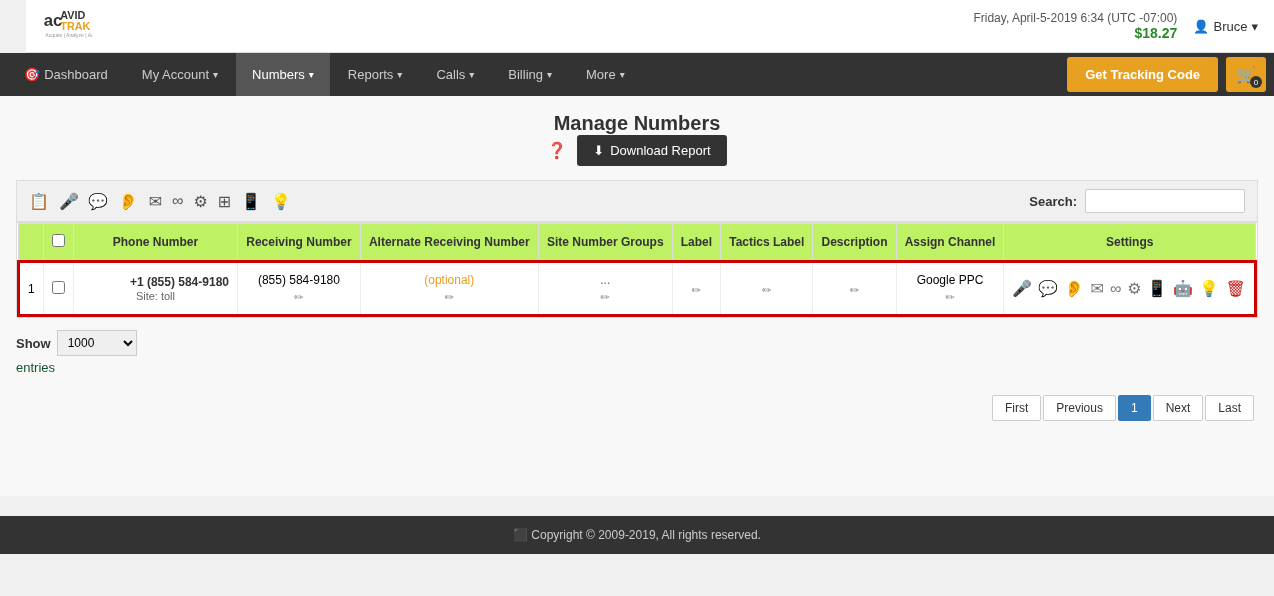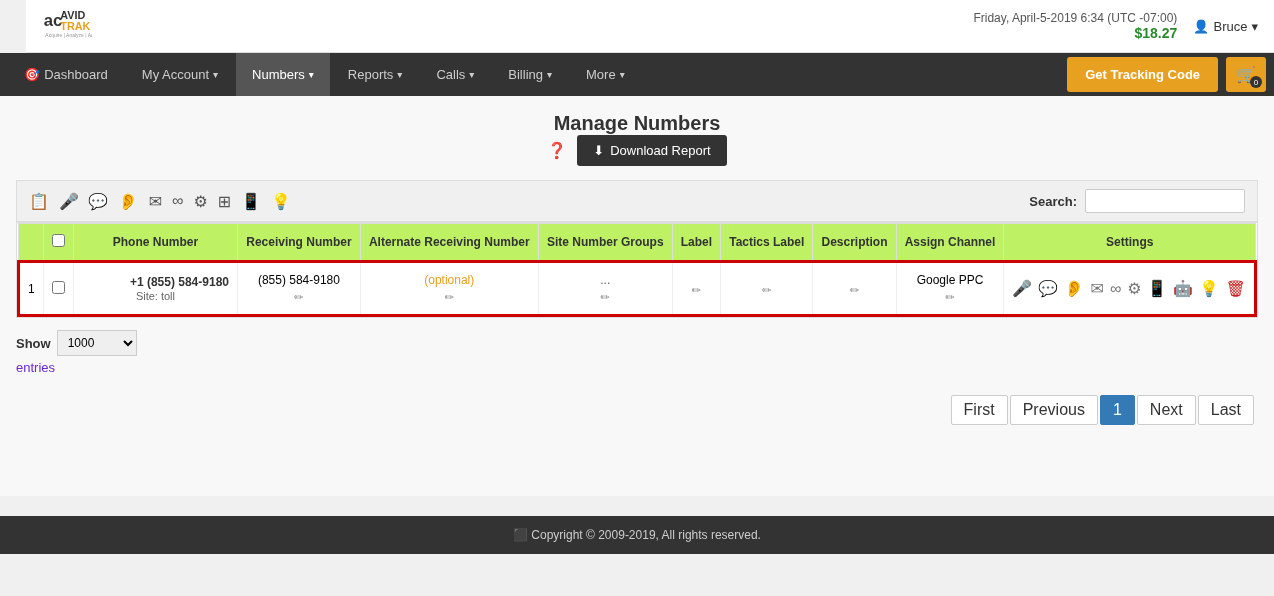--- a/index.html
+++ b/index.html
@@ -175,38 +175,38 @@
       align-items: center;
       gap: 6px;
     }
     .show-label { font-weight: bold; color: #333; font-size: 13px; }
     .show-select {
       border: 1px solid #ccc;
       padding: 4px 6px;
       font-size: 12px;
       width: 80px;
     }
-    .entries-label { color: #6d28d9; font-size: 13px; display: block; margin-top: 4px; }
+    .entries-label { color: #14532d; font-size: 13px; display: block; margin-top: 4px; }
 
     
     .pagination {
       display: flex;
       justify-content: flex-end;
       align-items: center;
       gap: 2px;
       margin-top: 20px;
       padding-right: 4px;
     }
     .page-btn {
       border: 1px solid #ccc;
       background: #fff;
       color: #333;
       padding: 5px 12px;
       cursor: pointer;
-      font-size: 16px;
+      font-size: 12px;
       border-radius: 2px;
     }
     .page-btn.active { background: #337ab7; color: #fff; border-color: #337ab7; }
 
     
     .footer {
       background: #333;
       color: #ccc;
       text-align: center;
       padding: 12px;

